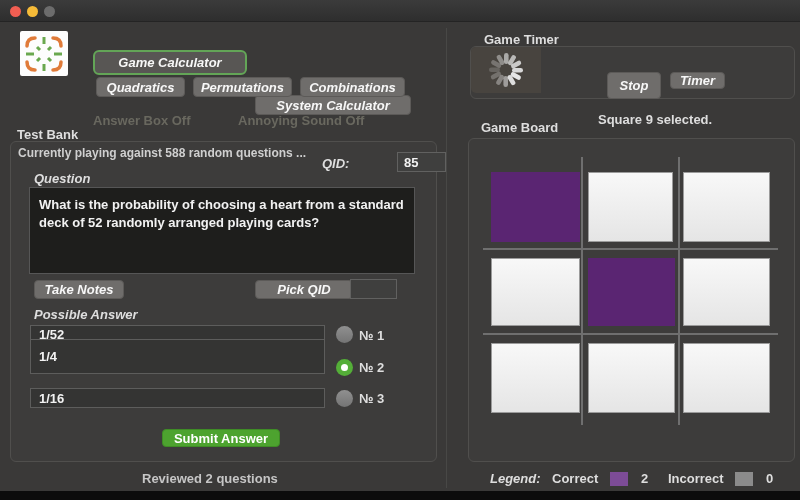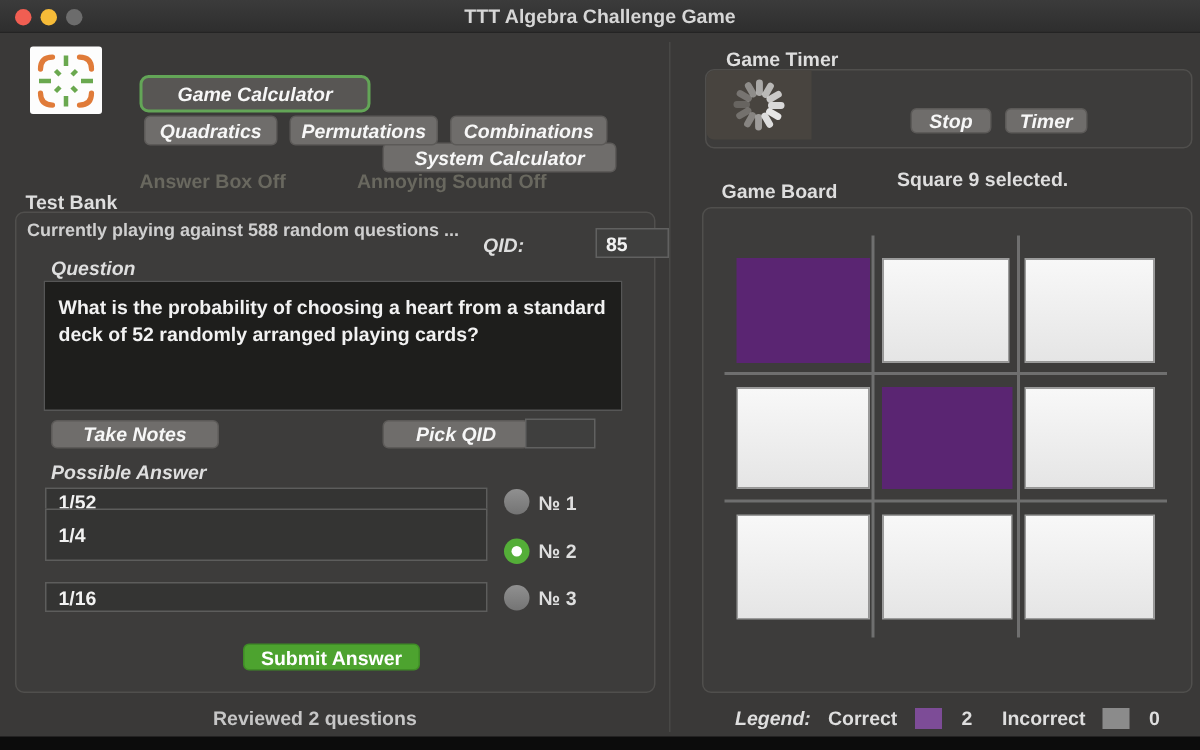--- a/index.html
+++ b/index.html
@@ -96,21 +96,20 @@
   .square.correct { background:var(--correct-color,#5a2572); border:none; }
   .swatch { position:absolute; width:18px; height:14px; }
 </style>
 </head>
 <body>
 
 <div class="titlebar">
   <span class="tl red"></span>
   <span class="tl yellow"></span>
   <span class="tl gray"></span>
-  <div class="title">TTT Algebra Challenge Game</div>
 </div>
 
 <div class="logo">
   <svg width="42" height="40" viewBox="0 0 42 40">
     <g fill="none" stroke="#e07b39" stroke-width="3.5" stroke-linecap="round">
       <path d="M4 12 Q4 4 12 4"></path>
         <path d="M30 4 Q38 4 38 12"></path>
       <path d="M38 28 Q38 36 30 36"></path>
         <path d="M12 36 Q4 36 4 28"></path>
     </g>
@@ -141,21 +140,21 @@
 <div class="groupbox" style="left:10px; top:141px; width:427px; height:321px;"></div>
 
 <div class="lbl" style="left:18px; top:146px; font-size:12px; color:#cfcfcf;">Currently playing against 588 random questions ...</div>
 
 <div class="lbl italic" style="left:322px; top:156px;">QID:</div>
 <div class="field" style="left:357px; top:152px; width:49px; height:20px;margin-left:40px;">85</div>
 
 <div class="lbl italic" style="left:34px; top:171px;">Question</div>
 <div class="question-box">What is the probability of choosing a heart from a standard deck of 52 randomly arranged playing cards?</div>
 
-<div class="btn" style="left:34px; top:280px; width:112px; height:19px;">Take Notes</div>
+<div class="btn" style="left:34px; top:280px; width:90px; height:19px;">Take Notes</div>
 <div class="btn" style="left:255px; top:280px; width:98px; height:19px;text-align:center;">Pick QID</div>
 <div class="field" style="left:350px; top:279px; width:47px; height:20px;"></div>
 
 <div class="lbl italic" style="left:34px; top:307px;">Possible Answer</div>
 
 <div class="answer-field" style="left:30px; top:325px; width:295px; height:19px;">1/52</div>
 <span class="radio" style="left:336px; top:326px;"></span>
 <div class="lbl" style="left:359px; top:328px;">№ 1</div>
 
 <div class="answer-field" style="left:30px; top:339px; width:295px; height:35px;">1/4</div>
@@ -185,21 +184,21 @@
       <rect x="18" y="3" width="4.6" height="11" rx="2.3" opacity="0.95" transform="rotate(150 20 20)"></rect>
       <rect x="18" y="3" width="4.6" height="11" rx="2.3" opacity="0.55" transform="rotate(180 20 20)"></rect>
       <rect x="18" y="3" width="4.6" height="11" rx="2.3" opacity="0.40" transform="rotate(210 20 20)"></rect>
       <rect x="18" y="3" width="4.6" height="11" rx="2.3" opacity="0.28" transform="rotate(240 20 20)"></rect>
       <rect x="18" y="3" width="4.6" height="11" rx="2.3" opacity="0.20" transform="rotate(270 20 20)"></rect>
       <rect x="18" y="3" width="4.6" height="11" rx="2.3" opacity="0.30" transform="rotate(300 20 20)"></rect>
       <rect x="18" y="3" width="4.6" height="11" rx="2.3" opacity="0.45" transform="rotate(330 20 20)"></rect>
     </g>
   </svg>
 </div>
-<div class="btn" style="left:607px; top:72px; width:54px; height:17px;">Stop</div>
+<div class="btn" style="left:607px; top:72px; width:54px; height:27px;">Stop</div>
 <div class="btn" style="left:670px; top:72px; width:55px; height:17px;">Timer</div>
 
 <div class="lbl" style="left:598px; top:112px;">Square 9 selected.</div>
 <div class="lbl" style="left:481px; top:120px;">Game Board</div>
 
 <div class="groupbox" style="left:468px; top:138px; width:327px; height:324px;"></div>
 
 <div class="gridline" style="left:581px; top:157px; width:2px; height:268px;"></div>
 <div class="gridline" style="left:678px; top:157px; width:2px; height:268px;"></div>
 <div class="gridline" style="left:483px; top:248px; width:295px; height:2px;"></div>

